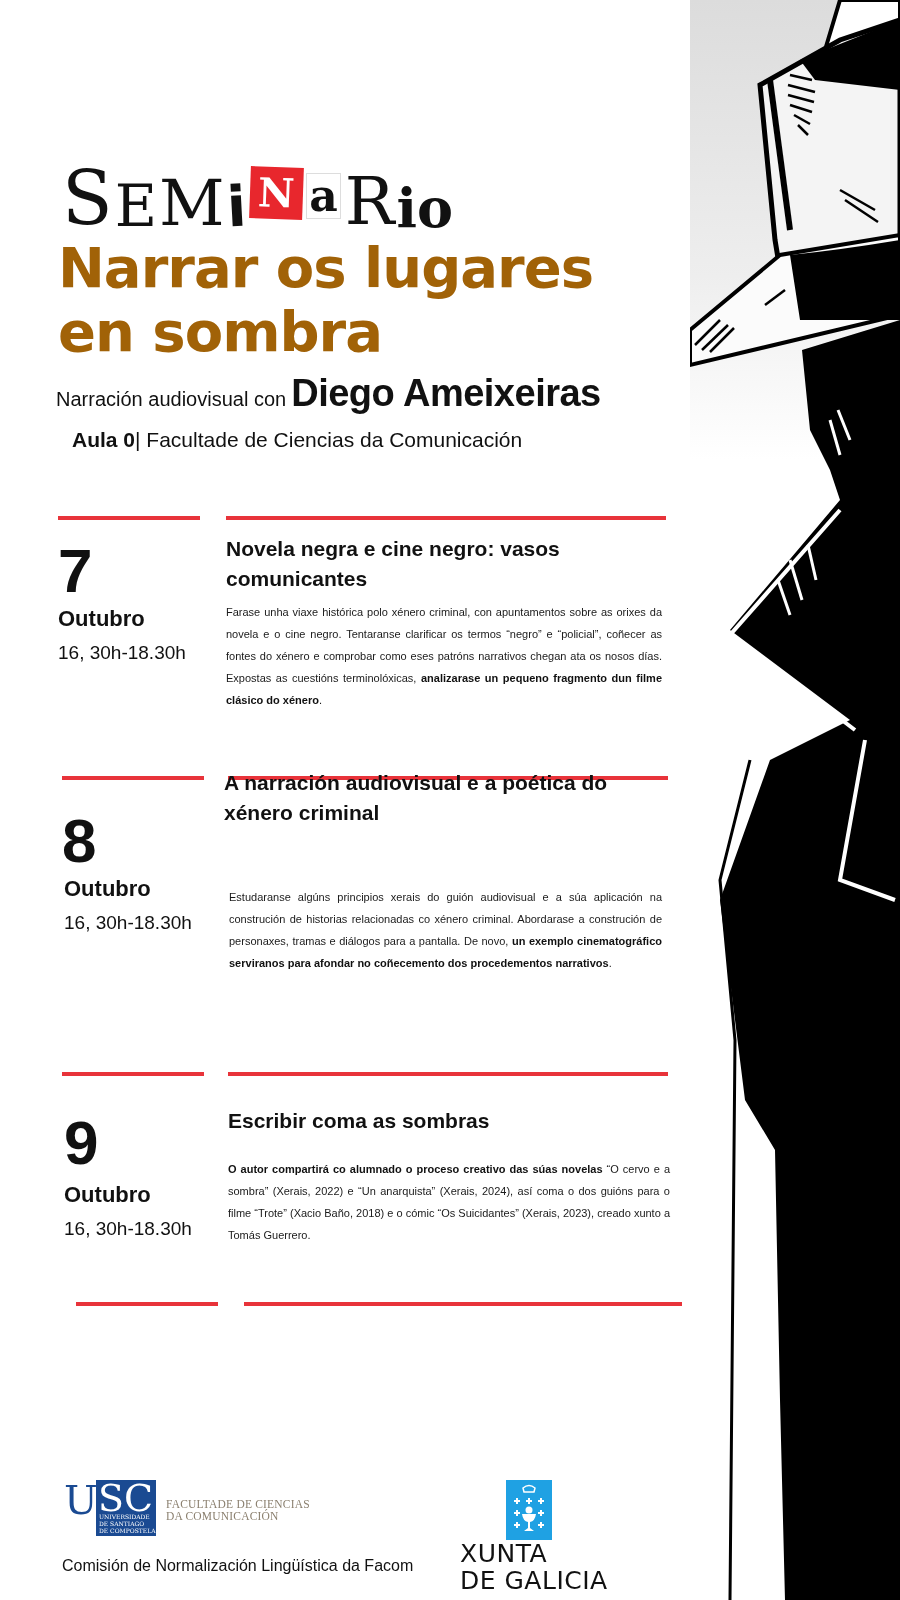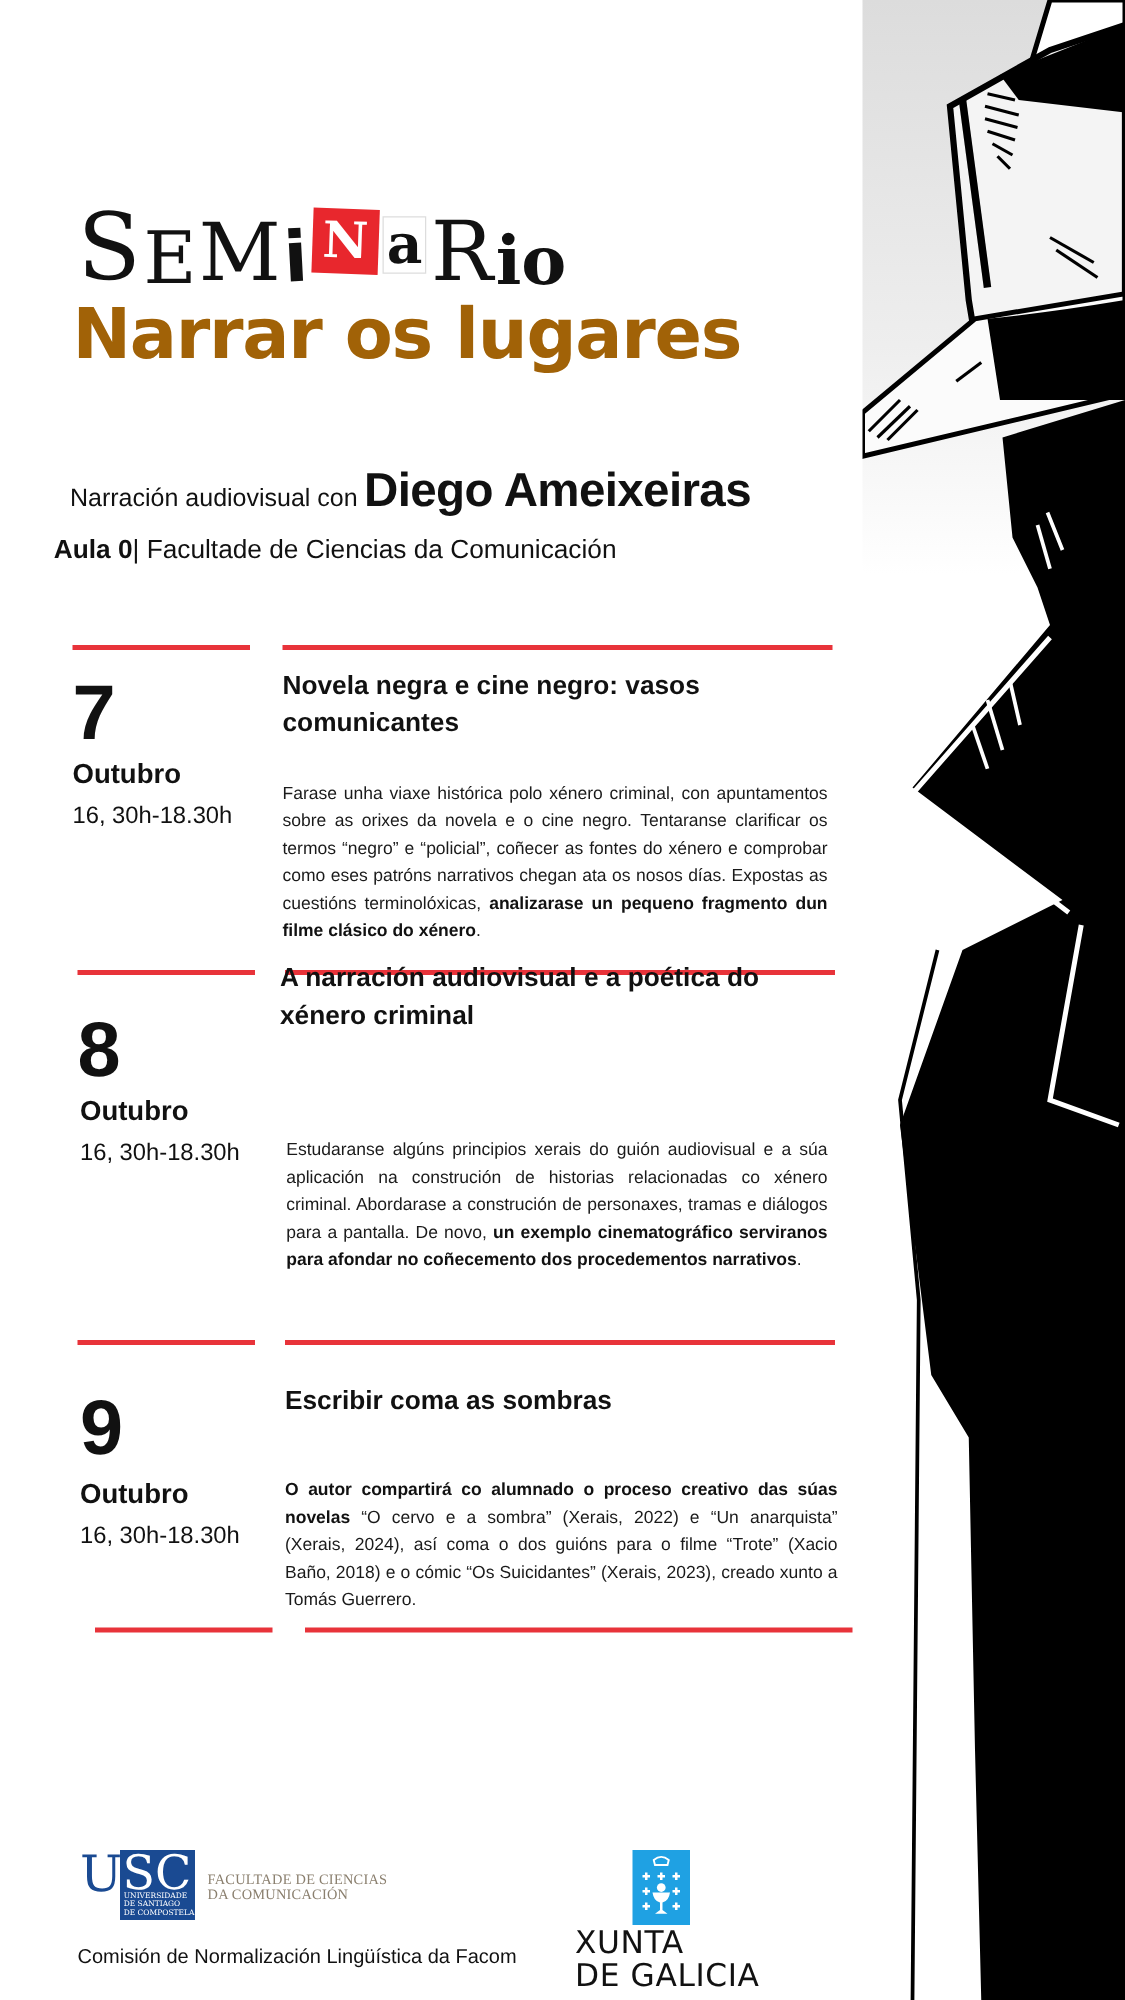--- a/index.html
+++ b/index.html
@@ -24,29 +24,29 @@
   .sl.a { font-size: 44px; font-weight: 900; font-family: "DejaVu Serif", serif; margin-bottom: 16px; border: 1px solid #ddd; padding: 0 2px; }
   .sl.r { font-size: 66px; font-family: "DejaVu Serif", serif; margin-left: 4px; }
   .sl.io { font-size: 54px; font-weight: 900; font-family: "DejaVu Serif", serif; margin-left: 2px; }
 
   .title { position: absolute; left: 58px; top: 236px; margin: 0;
     font-family: "DejaVu Sans", "Liberation Sans", sans-serif; font-weight: bold;
     font-size: 56px; line-height: 64px; letter-spacing: -1px; color: #a16207; }
   .subtitle { position: absolute; left: 56px; top: 372px; white-space: nowrap; }
   .subtitle .lead { font-size: 20px; font-family: "Liberation Sans", sans-serif; }
   .subtitle .name { font-size: 38px; font-weight: bold; font-family: "Liberation Sans", sans-serif; letter-spacing: -0.5px; }
-  .venue { position: absolute; left: 43px; top: 428px; font-size: 21px; font-family: "Liberation Sans", sans-serif; white-space: nowrap; }
+  .venue { position: absolute; left: 72px; top: 428px; font-size: 21px; font-family: "Liberation Sans", sans-serif; white-space: nowrap; }
   .venue b { font-weight: bold; }
 
   .rule { position: absolute; height: 4px; background: #e8333a; }
   .day { position: absolute; font-size: 62px; font-weight: bold; line-height: 1; font-family: "Liberation Sans", sans-serif; }
   .month { position: absolute; font-size: 22px; font-weight: bold; font-family: "Liberation Sans", sans-serif; }
   .time { position: absolute; font-size: 19px; font-family: "Liberation Sans", sans-serif; white-space: nowrap; text-align: center; }
   .s-title { position: absolute; font-size: 21px; font-weight: bold; line-height: 30px; font-family: "Liberation Sans", sans-serif; }
-  .s-body { position: absolute; font-size: 14px; line-height: 22px; text-align: justify; font-family: "Liberation Sans", sans-serif; color: #1a1a1a; margin-top: 22px; }
+  .s-body { position: absolute; font-size: 11px; line-height: 22px; text-align: justify; font-family: "Liberation Sans", sans-serif; color: #1a1a1a; }
   .s-body b { font-weight: bold; color: #111; }
 
   
   .usc { position: absolute; left: 64px; top: 1480px; display: flex; align-items: center; }
   .usc-box { position: relative; width: 92px; height: 60px; }
   .usc-u { position: absolute; left: 0; top: 0; font-family: "DejaVu Serif", serif; font-size: 40px; color: #1a4a92; line-height: 1; }
   .usc-blue { position: absolute; left: 32px; top: 0; width: 60px; height: 56px; background: #1a4a92; }
   .usc-sc { position: absolute; left: 2px; top: -1px; color: #fff; font-family: "DejaVu Serif", serif; font-size: 38px; line-height: 1; }
   .usc-small { position: absolute; left: 3px; bottom: 2px; color: #fff; font-family: "DejaVu Serif", serif; font-size: 6px; line-height: 7px; }
   .usc-fac { margin-left: 10px; font-family: "Liberation Serif", serif; font-size: 11.5px; line-height: 12px; color: #8a7f6e; letter-spacing: 0.2px; }
@@ -107,20 +107,21 @@
   <span class="sl m">M</span>
   <span class="sl i">i</span>
   <span class="sl n">N</span>
   <span class="sl a">a</span>
   <span class="sl r">R</span>
   <span class="sl io">io</span>
 </div>
 
 <h1 class="title">
   <span>Narrar os lugares</span><br>
+  <span>en sombra</span>
 </h1>
 
 <div class="subtitle">
   <span class="lead">Narración audiovisual con</span>
   <span class="name">Diego Ameixeiras</span>
 </div>
 
 <div class="venue">
   <b>Aula  0</b><span>|</span>
   <span>Facultade de Ciencias da Comunicación</span>

